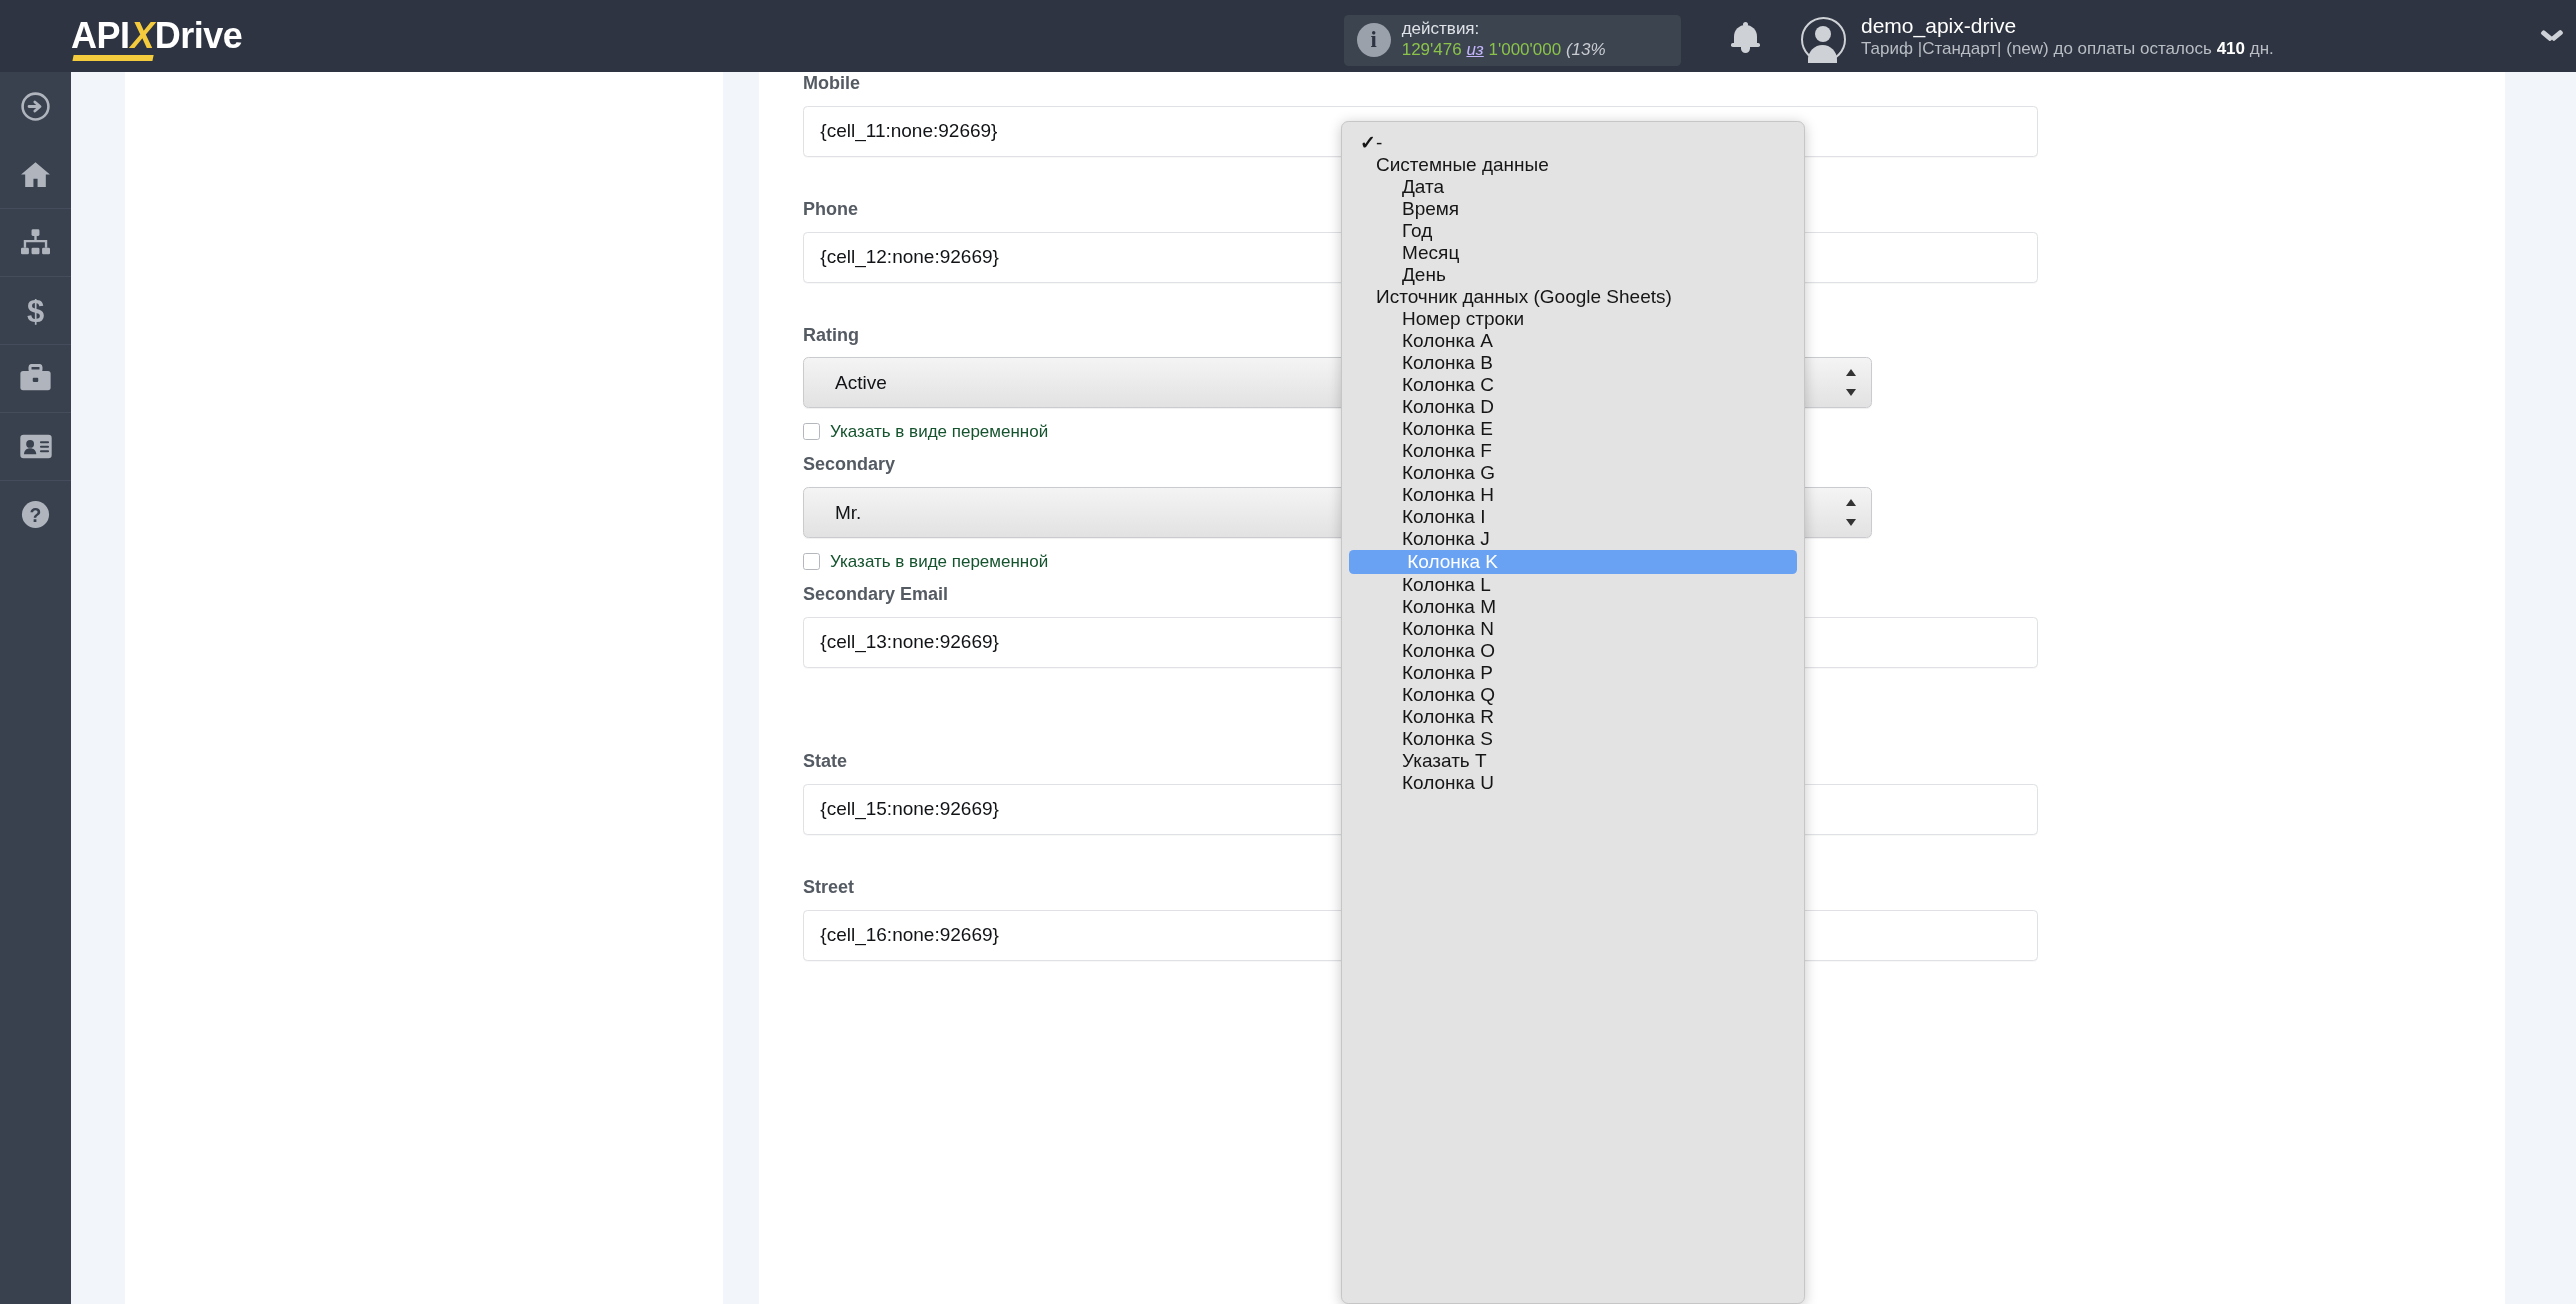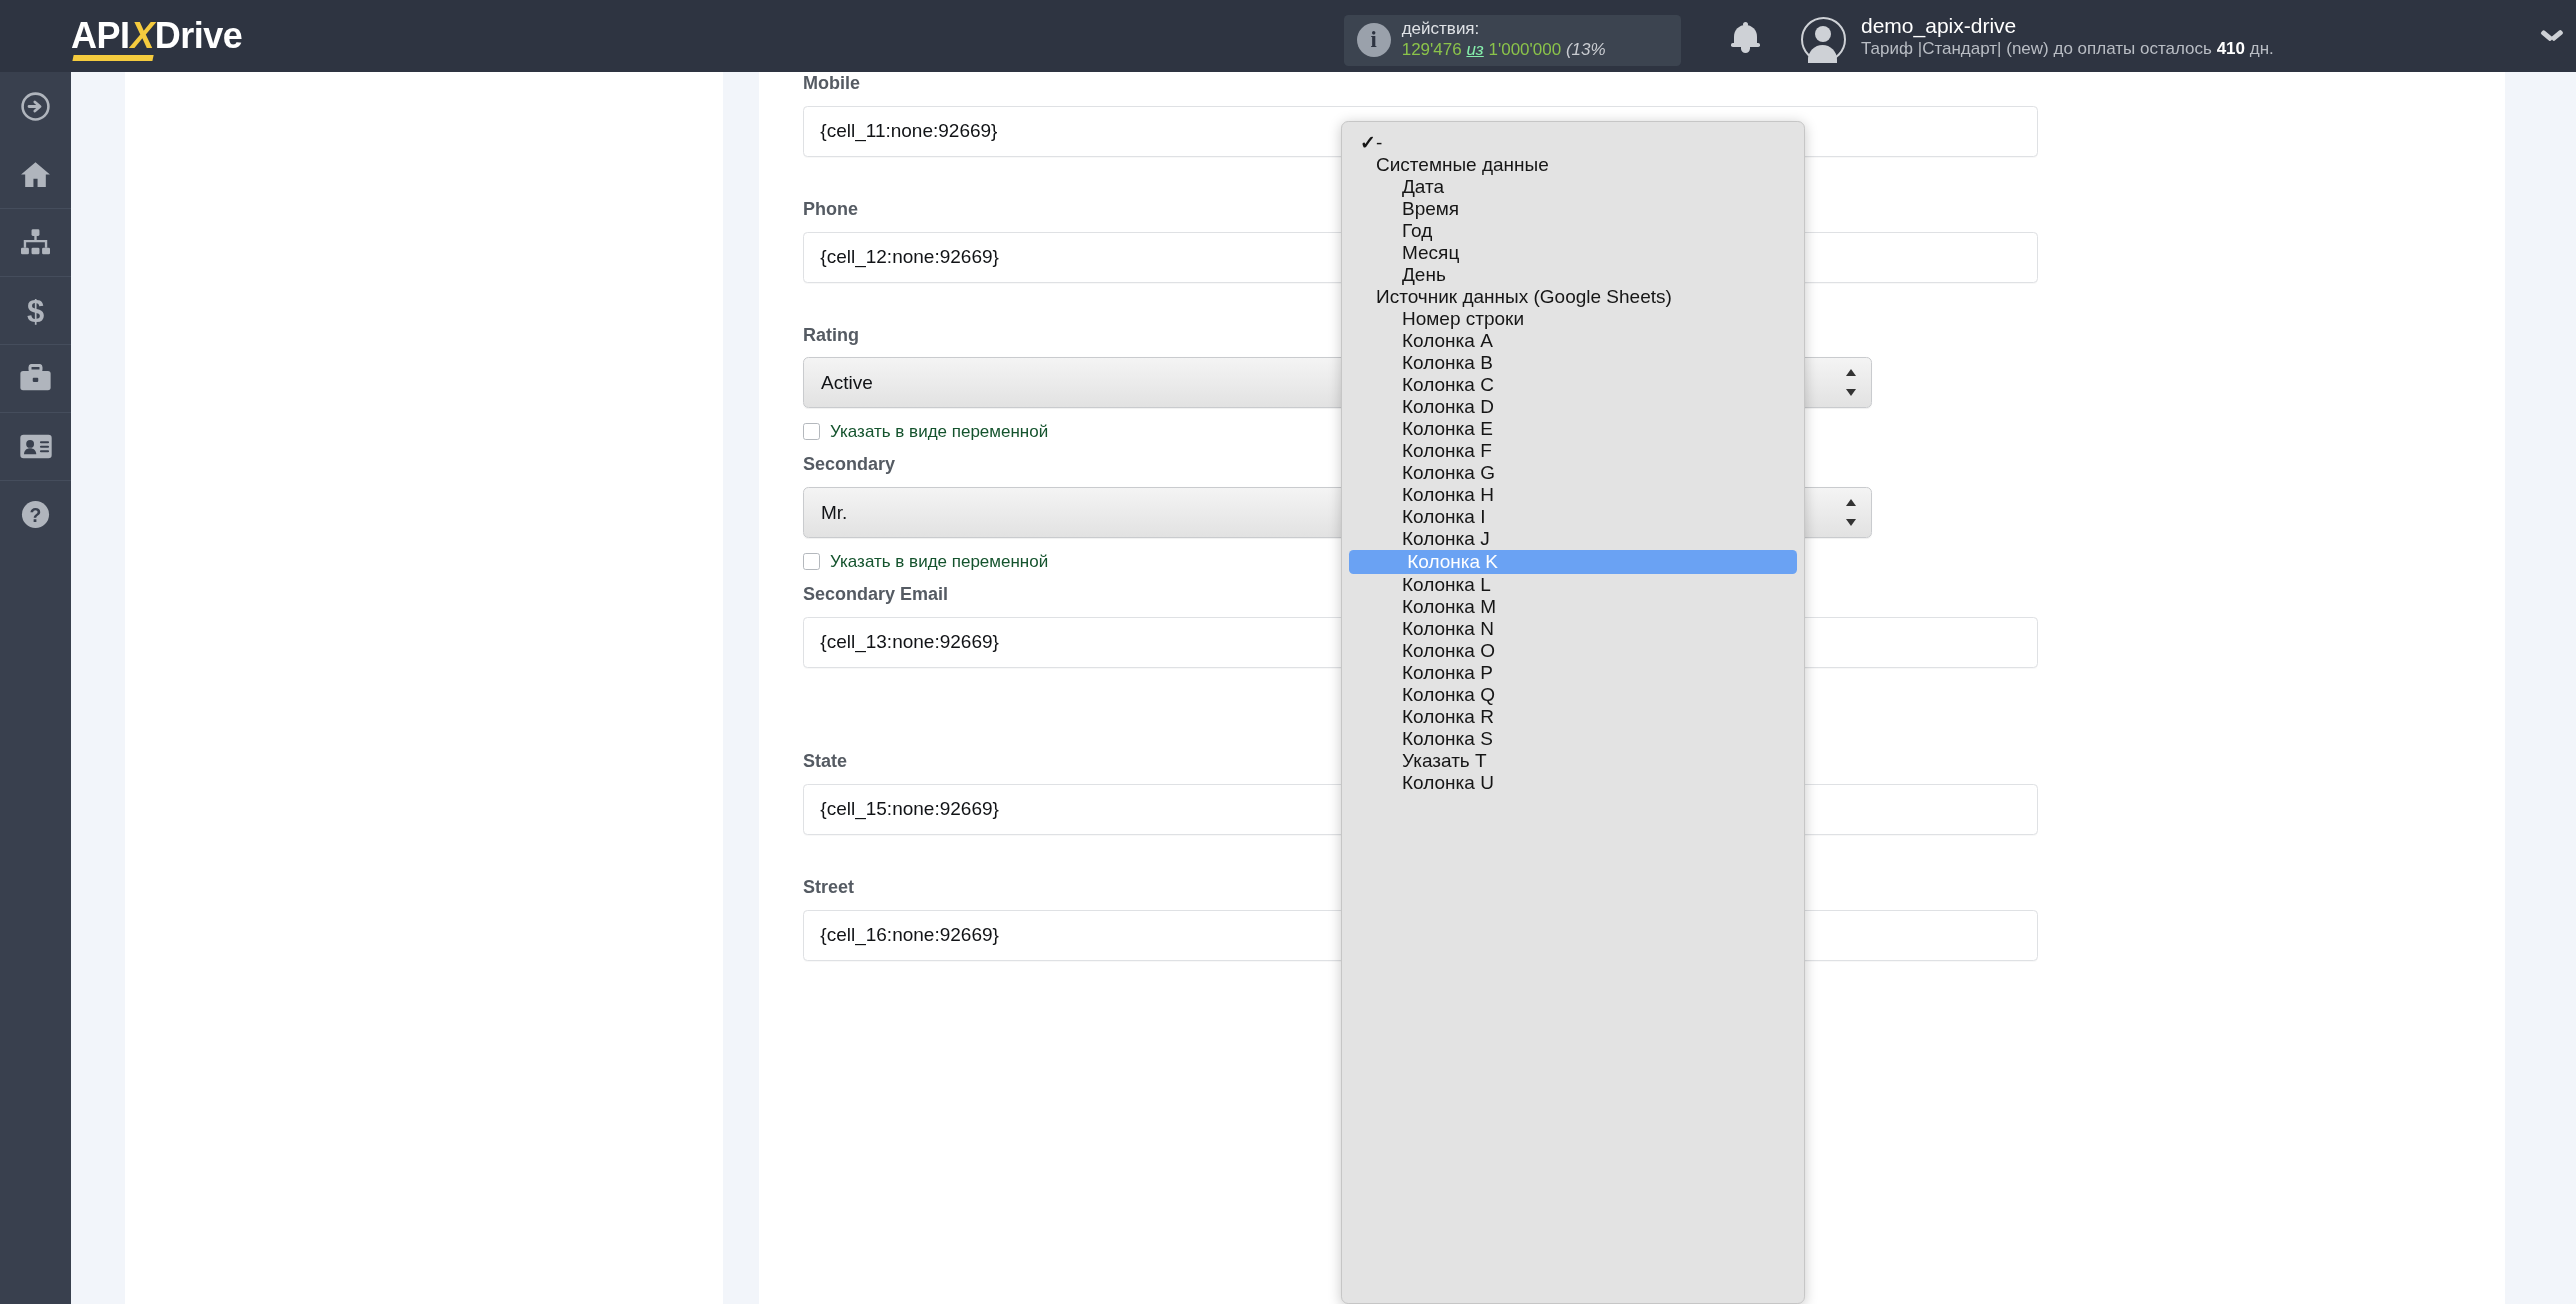--- a/index.html
+++ b/index.html
@@ -43,21 +43,21 @@
   .info-circle {
     width: 34px; height: 34px; border-radius: 50%;
     background: #9aa1ab; color: #2e3441;
     display: flex; align-items: center; justify-content: center;
     font-size: 22.6px; font-weight: 700; font-family: "Liberation Serif", serif;
     flex: none;
   }
   .usage-text { margin-left: 11px; white-space: nowrap; }
   .usage-label { font-size: 17px; color: #dfe2e6; line-height: 20px; }
   .usage-nums { font-size: 17px; line-height: 22px; color: #8bc34a; }
-  .usage-nums .mid { color: #86efac; font-style: italic; text-decoration: underline; }
+  .usage-nums .mid { color: #c4b5fd; font-style: italic; text-decoration: underline; }
   .usage-nums .pct { color: #c9ccd1; font-style: italic; }
 
   .bell {
     position: absolute; left: 1730px; top: 22px;
     width: 31px; height: 33px;
   }
   .bell-body {
     position: absolute; left: 3.6px; top: 2.7px;
     width: 23.5px; height: 20px;
     background: #ced1d6;
@@ -165,21 +165,21 @@
   .gap-lg { height: 41px; }
   .gap-sm { height: 9px; }
 
   .select-wrap { position: relative; width: 1069px; height: 51px; }
   .select-box {
     width: 1069px; height: 51px;
     border: 0.9px solid #c9cbce; border-radius: 5.4px;
     background: linear-gradient(#f4f4f4, #e2e2e2);
     font-size: 19px; color: #111316;
     font-family: "Liberation Sans", sans-serif;
-    padding: 0 17px;
+    padding: 0 31px;
     display: flex; align-items: center;
     box-shadow: 0 0.9px 0.9px rgba(0,0,0,0.06);
   }
   .select-arrows {
     position: absolute; right: 14.5px; top: 11.8px;
     width: 11.8px; height: 27px;
   }
   .select-arrows .up, .select-arrows .dn {
     position: absolute; left: 0; width: 0; height: 0;
     border-left: 5.9px solid transparent; border-right: 5.9px solid transparent;

